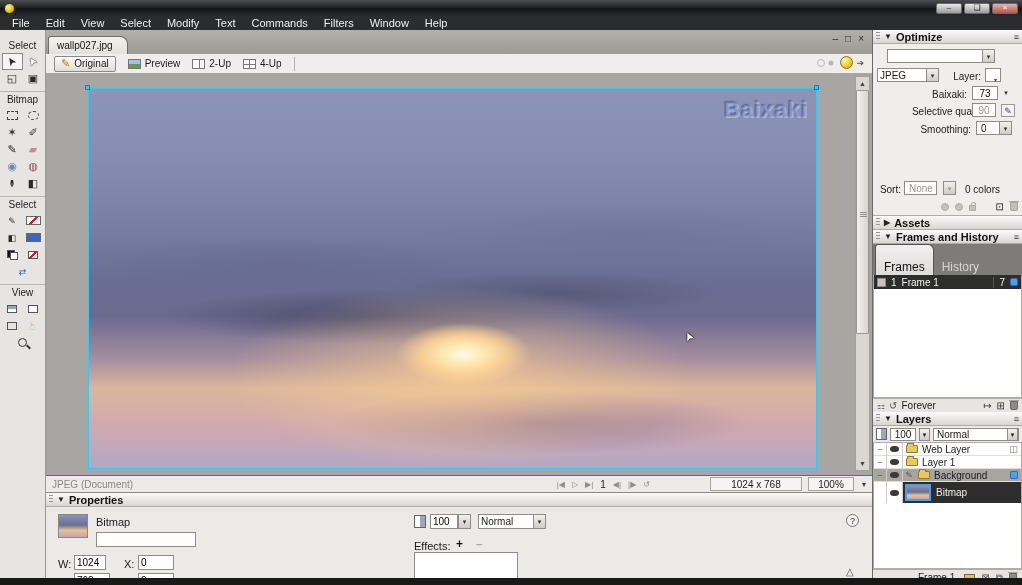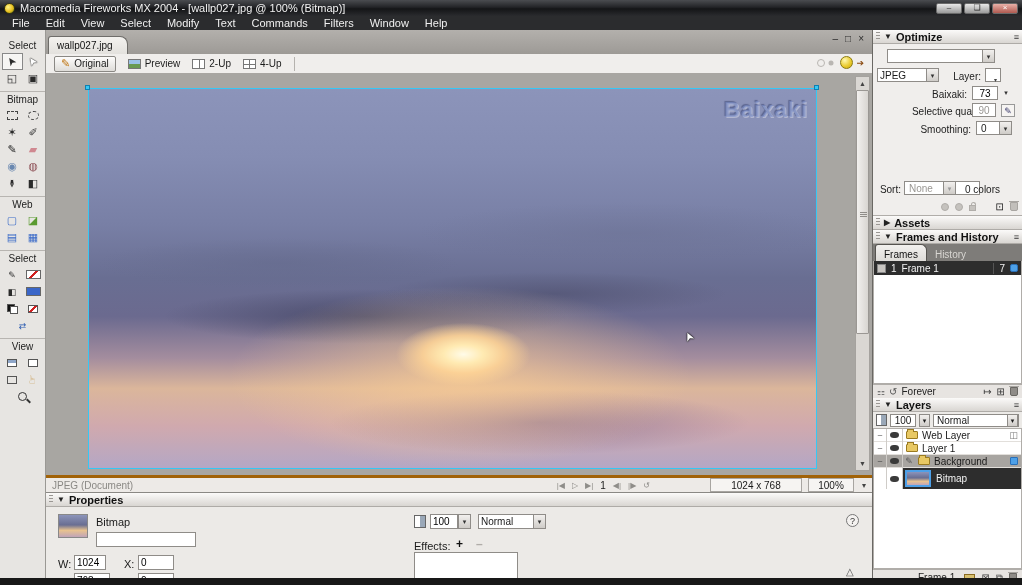--- a/index.html
+++ b/index.html
@@ -105,21 +105,21 @@
   .cursor-arrow { position:absolute; font-size:12px; color:#fff;
     text-shadow:0 0 1px #000,0 0 1px #000,0 0 2px #000; transform:rotate(-115deg); }
 
   .vscroll { position:absolute; right:2px; top:2px; width:15px; bottom:4px; background:#dad7d3; border:1px solid #a5a29e; }
   .vs-arrow { position:absolute; left:0; width:13px; height:13px; text-align:center; font-size:7px; color:#444; line-height:13px; }
   .vs-thumb { position:absolute; left:0; top:13px; width:13px; height:62%;
     background:linear-gradient(90deg,#f2f0ee,#d8d5d1); border:1px solid #9a9793; border-radius:1px; }
   .vs-grip { position:absolute; left:3px; top:50%; width:7px; height:5px;
     background:repeating-linear-gradient(180deg,#908d89 0 1px,transparent 1px 2px); }
 
-  .doc-status { height:17px; background:#edeae7; border-top:3px solid #a16207; display:flex; align-items:center;
+  .doc-status { height:17px; background:#edeae7; border-top:1px solid #a16207; display:flex; align-items:center;
     padding:0 6px; flex:0 0 auto; color:#8a8884; font-size:10px; position:relative; }
   .play-cluster { position:absolute; right:222px; display:flex; align-items:center; gap:7px; color:#8f8d89; font-size:8px; }
   .play-cluster .cur-frame { color:#1a1a1a; font-size:10px; }
   .size-box { position:absolute; right:70px; width:92px; height:14px; background:#f6f4f2; border:1px solid #a8a5a1;
     color:#1a1a1a; font-size:10px; text-align:center; line-height:13px; }
   .zoom-box { position:absolute; right:18px; width:46px; height:14px; background:#f6f4f2; border:1px solid #a8a5a1;
     color:#1a1a1a; font-size:10px; text-align:center; line-height:13px; }
   .zoom-drop { position:absolute; right:6px; font-size:8px; color:#444; }
 
   
@@ -160,21 +160,21 @@
   .dis-dot { width:8px; height:8px; border-radius:50%; background:#c5c2be; border:1px solid #b0ada9; }
   .dis-lock { width:7px; height:6px; background:#c5c2be; border:1px solid #b0ada9; position:relative; margin-top:2px; }
   .dis-lock::before { content:""; position:absolute; left:1px; top:-4px; width:3px; height:3px;
     border:1px solid #b0ada9; border-bottom:none; border-radius:3px 3px 0 0; }
   .add-ic { font-size:10px; color:#111; }
   .trash-ic { position:relative; width:8px; height:9px; background:#c2bfbb; border:1px solid #a8a5a1; border-radius:0 0 2px 2px; }
   .trash-ic::before { content:""; position:absolute; left:-2px; top:-2px; width:10px; height:1px; background:#a8a5a1; }
   .trash-ic.dark { background:#8f8c88; border-color:#6a6864; }
   .assets-bar { flex:0 0 14px; }
   .frames-tabs { flex:0 0 15px; background:#7e7c79; display:flex; align-items:flex-end; padding-left:2px; }
-  .ftab { font-size:10px; padding:4px 8px 1px 8px; color:#d8d6d2; }
+  .ftab { font-size:12px; padding:15px 8px 1px 8px; color:#d8d6d2; }
   .ftab.active { background:linear-gradient(180deg,#f2f0ee,#dedcd8); color:#111; border-radius:3px 6px 0 0; border:1px solid #55534f; border-bottom:none; }
   .frames-list { flex:1 1 auto; background:#fff; border:1px solid #b0ada9; border-top:none; position:relative; }
   .frame-row { height:14px; background:#2d2d2d; color:#f2f2f2; display:flex; align-items:center; font-size:10px; gap:5px; padding:0 3px; }
   .frame-row .fr-ic { width:9px; height:9px; background:#c8c5c1; border:1px solid #888; flex:0 0 auto; }
   .fr-delay { margin-left:auto; border-left:1px solid #555; padding-left:5px; }
   .fr-dot { width:8px; height:8px; border-radius:2px; background:#4da0e8; border:1px solid #2a70b8; }
   .frames-footer { flex:0 0 14px; background:#e7e4e1; border-top:1px solid #b0ada9; display:flex; align-items:center;
     font-size:10px; color:#222; padding:0 4px; gap:4px; }
   .ff-right { margin-left:auto; display:flex; gap:5px; align-items:center; font-size:10px; color:#333; }
 
@@ -208,21 +208,20 @@
 
   .bottom-strip { position:absolute; left:0; bottom:0; width:1022px; height:7px; background:#181818; }
 </style>
 </head>
 <body>
 
 <div id="app">
 
   <div class="titlebar">
     <span class="app-logo"></span>
-    <span class="titlebar-text">Macromedia Fireworks MX 2004 - [wallp027.jpg @ 100% (Bitmap)]</span>
     <span class="win-controls">
       <span class="win-btn">–</span>
       <span class="win-btn">❏</span>
       <span class="win-btn close">×</span>
     </span>
   </div>
 
   <div class="menubar">
     <span class="menu-item">File</span>
     <span class="menu-item">Edit</span>
@@ -283,37 +282,20 @@
           </span>
         <span class="tool">
             <span style="display:inline-block;transform:rotate(90deg)">✒</span>
           </span>
         <span class="tool">
             <span>◧</span>
           </span>
       </div>
     </div>
     <div class="tool-section">
-      <div class="tool-label">Web</div>
-      <div class="tool-grid">
-        <span class="tool">
-            <span style="color:#3a6ac8">▢</span>
-          </span>
-        <span class="tool">
-            <span style="color:#5a9a30">◪</span>
-          </span>
-        <span class="tool">
-            <span style="color:#3a6ac8">▤</span>
-          </span>
-        <span class="tool">
-            <span style="color:#3a6ac8">▦</span>
-          </span>
-      </div>
-    </div>
-    <div class="tool-section">
       <div class="tool-label">Select</div>
       <div class="tool-grid">
         <span class="tool">
             <span class="mini">✎</span>
           </span>
         <span class="tool">
             <span class="swatch none"></span>
           </span>
         <span class="tool">
             <span class="mini">◧</span>
@@ -484,21 +466,21 @@
 
       <span class="opt-label" style="left:10px;top:62px;width:104px">Selective quality:</span>
       <input class="txt-input gray-txt" style="left: 99px; top: 59px; width: 24px; height: 14px; text-align: center; color: rgb(154, 151, 147);" value="90">
       <span class="edit-ic" style="left:128px;top:60px">✎</span>
 
       <span class="opt-label" style="left:30px;top:80px;width:68px">Smoothing:</span>
       <span class="txt-input" style="left:103px;top:77px;width:36px;height:14px;line-height:13px;padding-left:4px">0</span>
       <span class="drop-btn" style="left:126px;top:77px;height:14px;line-height:13px">▾</span>
 
       <span class="opt-label" style="left:4px;top:140px;width:24px">Sort:</span>
-      <span class="txt-input gray-txt" style="left:31px;top:137px;width:76px;height:14px;line-height:13px;padding-left:4px;color:#9a9793">None</span>
+      <span class="txt-input gray-txt" style="left:31px;top:137px;width:33px;height:14px;line-height:13px;padding-left:4px;color:#9a9793">None</span>
       <span class="drop-btn" style="left:70px;top:137px;height:14px;line-height:13px;color:#999">▾</span>
       <span class="opt-label" style="left:92px;top:140px;width:50px;text-align:left">0 colors</span>
 
       <div class="opt-icons">
         <span class="dis-dot"></span>
         <span class="dis-dot"></span>
         <span class="dis-lock"></span>
         <span style="width:8px"></span>
         <span class="add-ic">⊡</span>
         <span class="trash-ic"></span>

